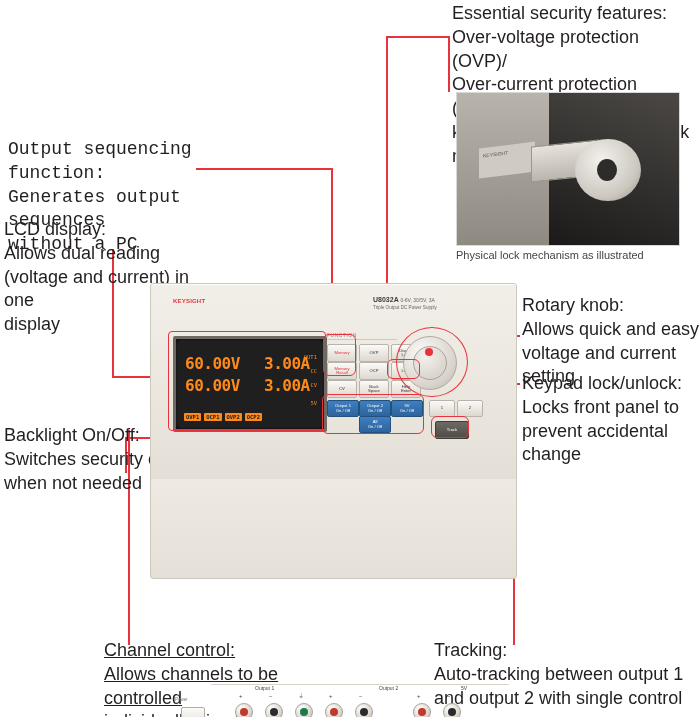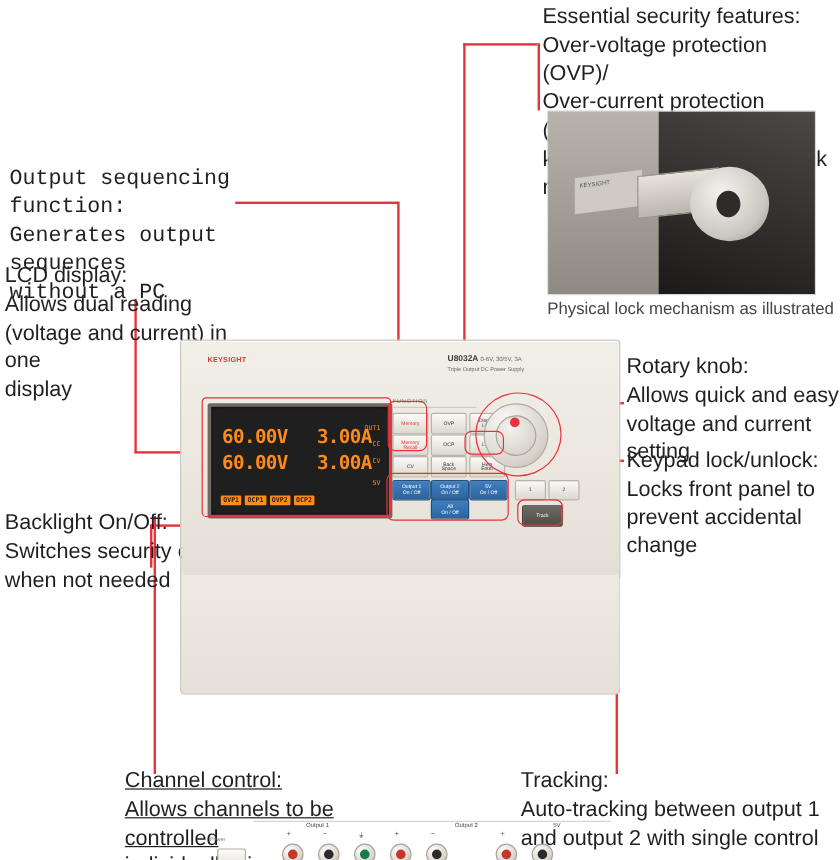--- a/index.html
+++ b/index.html
@@ -98,21 +98,21 @@
     background:linear-gradient(160deg,#6f6b66 0%,#3c3a37 40%,#272523 100%);}
   .ph-panel{position:absolute;left:0;top:0;width:92px;height:152px;background:linear-gradient(180deg,#b8b4ac,#8e8a82);}
   .ph-dark{position:absolute;left:92px;top:0;width:130px;height:152px;background:linear-gradient(200deg,#4b4845,#1b1a19);}
   .ph-lock{position:absolute;left:118px;top:46px;width:66px;height:62px;border-radius:50%;
     background:radial-gradient(circle at 40% 35%,#f4f2ee,#cbc7bf 65%,#8f8b84);border:1px solid #7d7ا;}
   .ph-lock-hole{position:absolute;left:140px;top:66px;width:20px;height:22px;border-radius:50%;background:#2e2c2a;}
   .ph-slot{position:absolute;left:74px;top:50px;width:66px;height:34px;background:linear-gradient(180deg,#e7e3db,#bab5ad);
     transform:skewY(-6deg);border:1px solid #9b968e;}
   .ph-label{position:absolute;left:22px;top:52px;width:56px;height:30px;background:#cfcbc3;transform:skewY(-7deg);}
   .ph-label-txt{position:absolute;left:26px;top:58px;font-size:5px;color:#55524e;transform:skewY(-7deg);}
-  .ph-cap{position:absolute;left:456px;top:249px;font-size:14px;color:#444;}
+  .ph-cap{position:absolute;left:456px;top:249px;font-size:11px;color:#444;}
 </style>
 </head>
 <body>
 
 <div class="line vline" style="left:386px;top:36px;height:332px;"></div>
 <div class="line hline" style="left:386px;top:36px;width:62px;"></div>
 <div class="line vline" style="left:448px;top:36px;height:56px;"></div>
 
 <div class="line hline" style="left:196px;top:168px;width:136px;"></div>
 <div class="line vline" style="left:331px;top:168px;height:168px;"></div>

